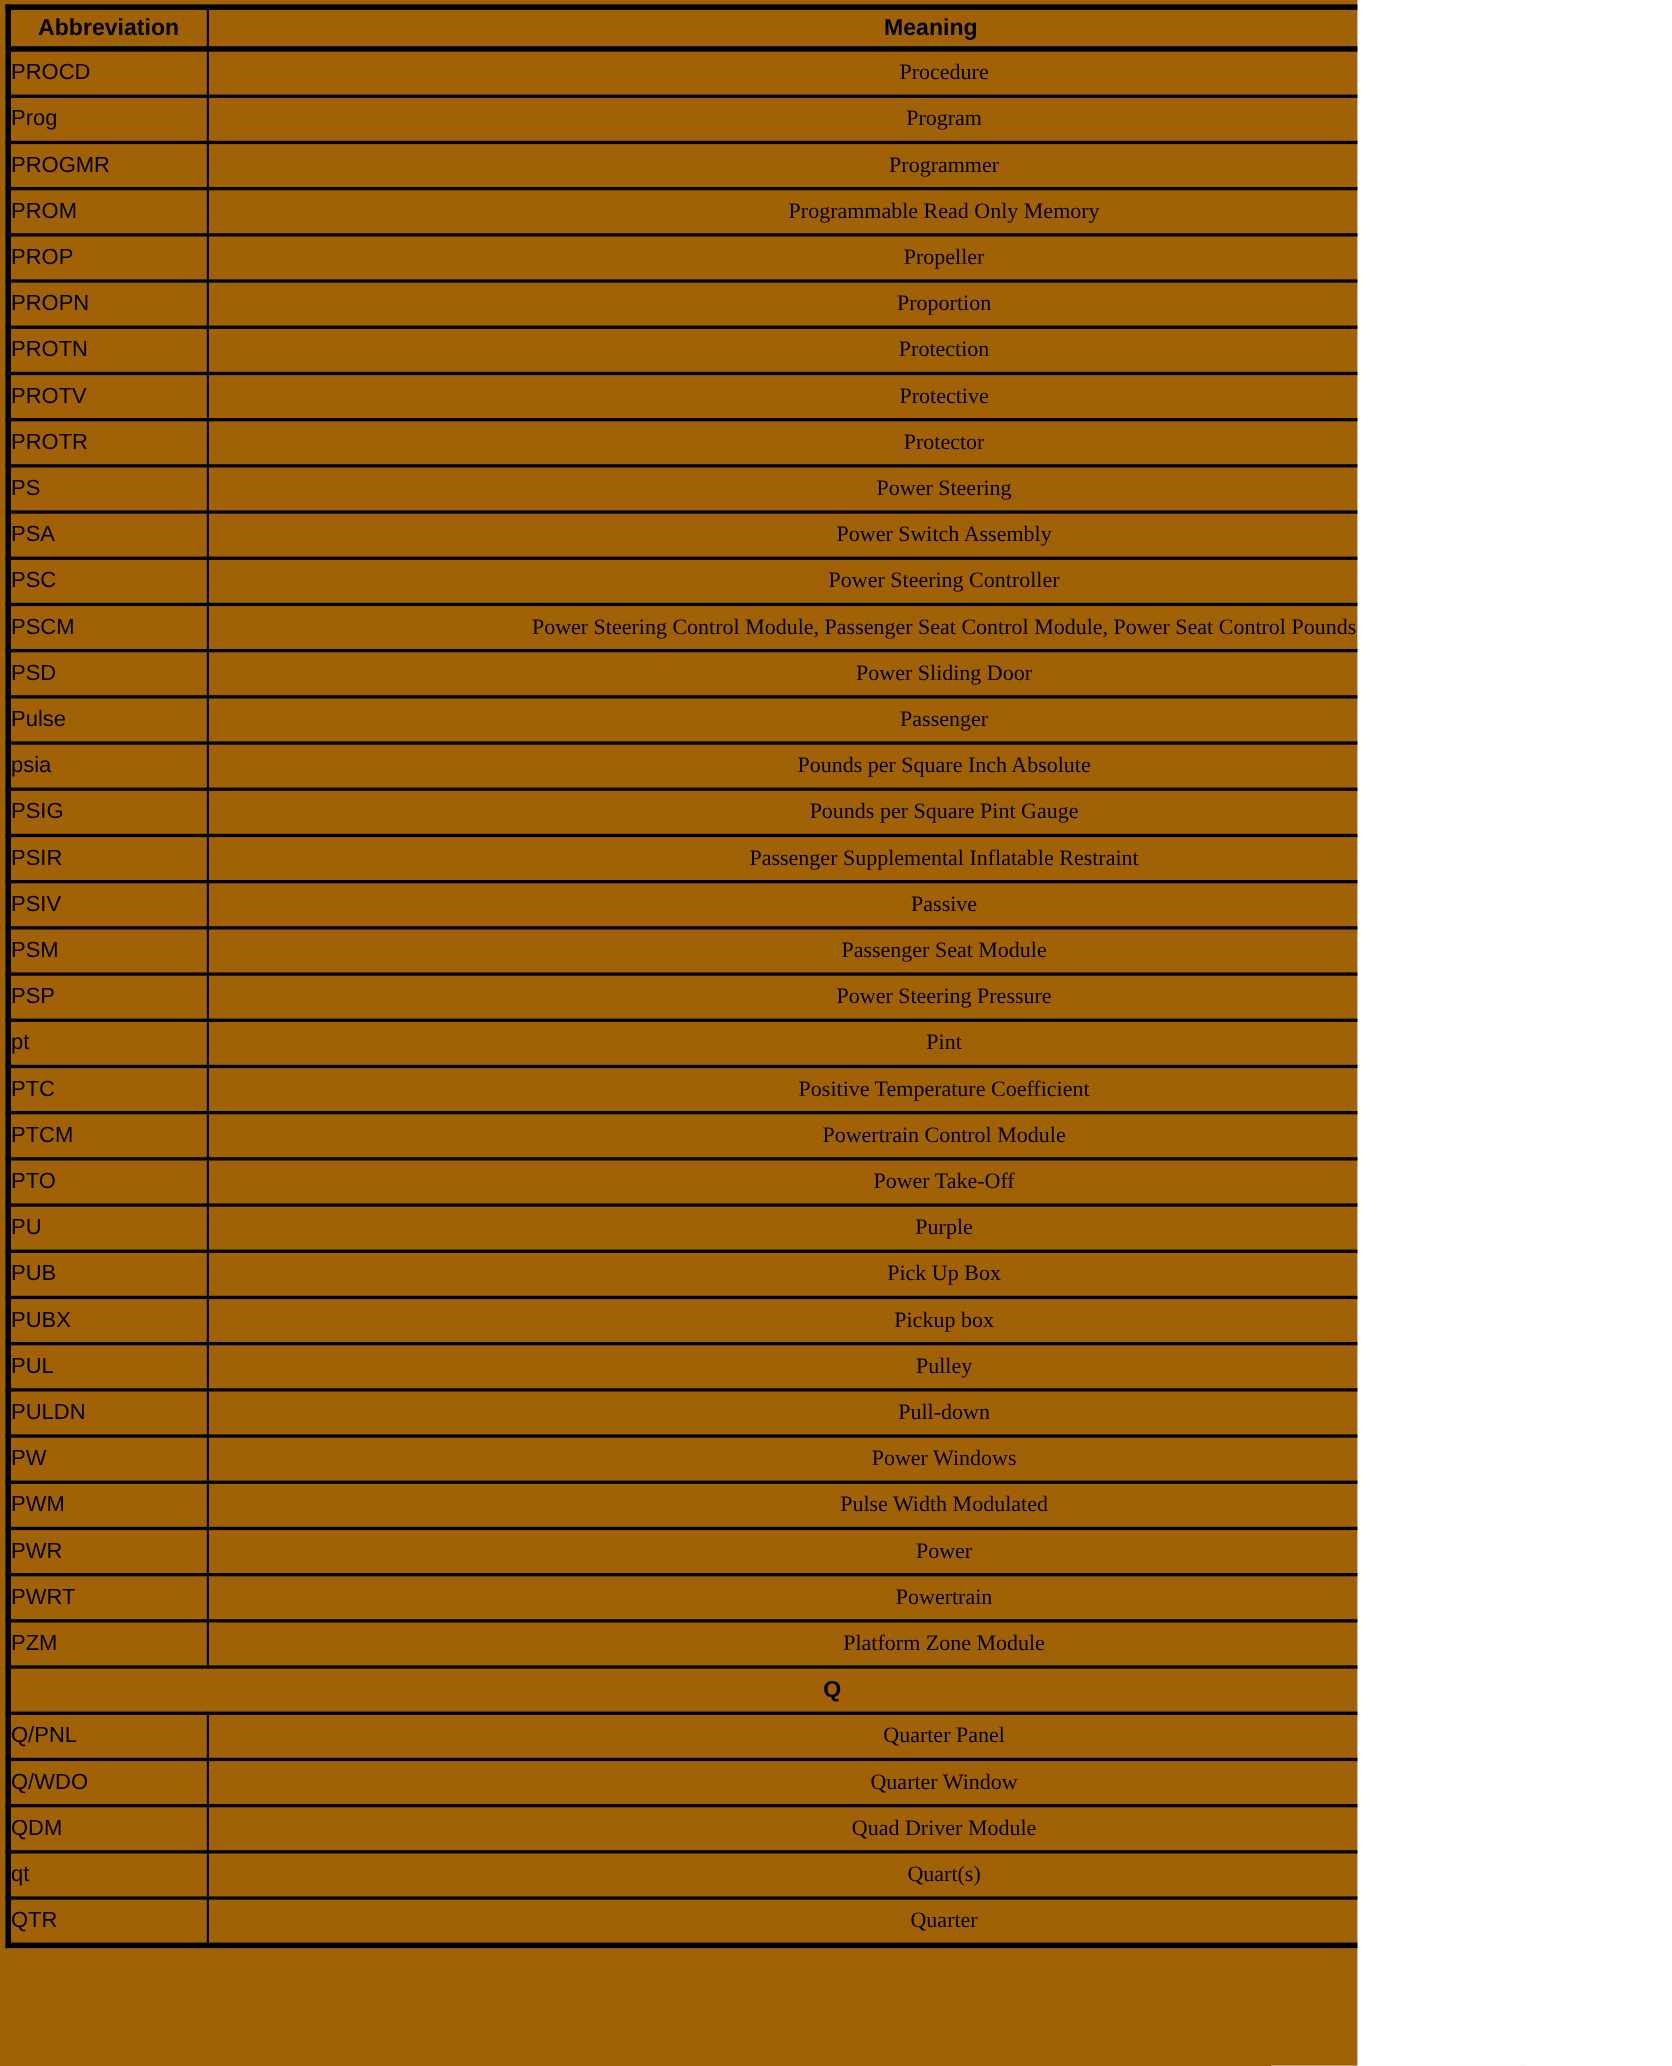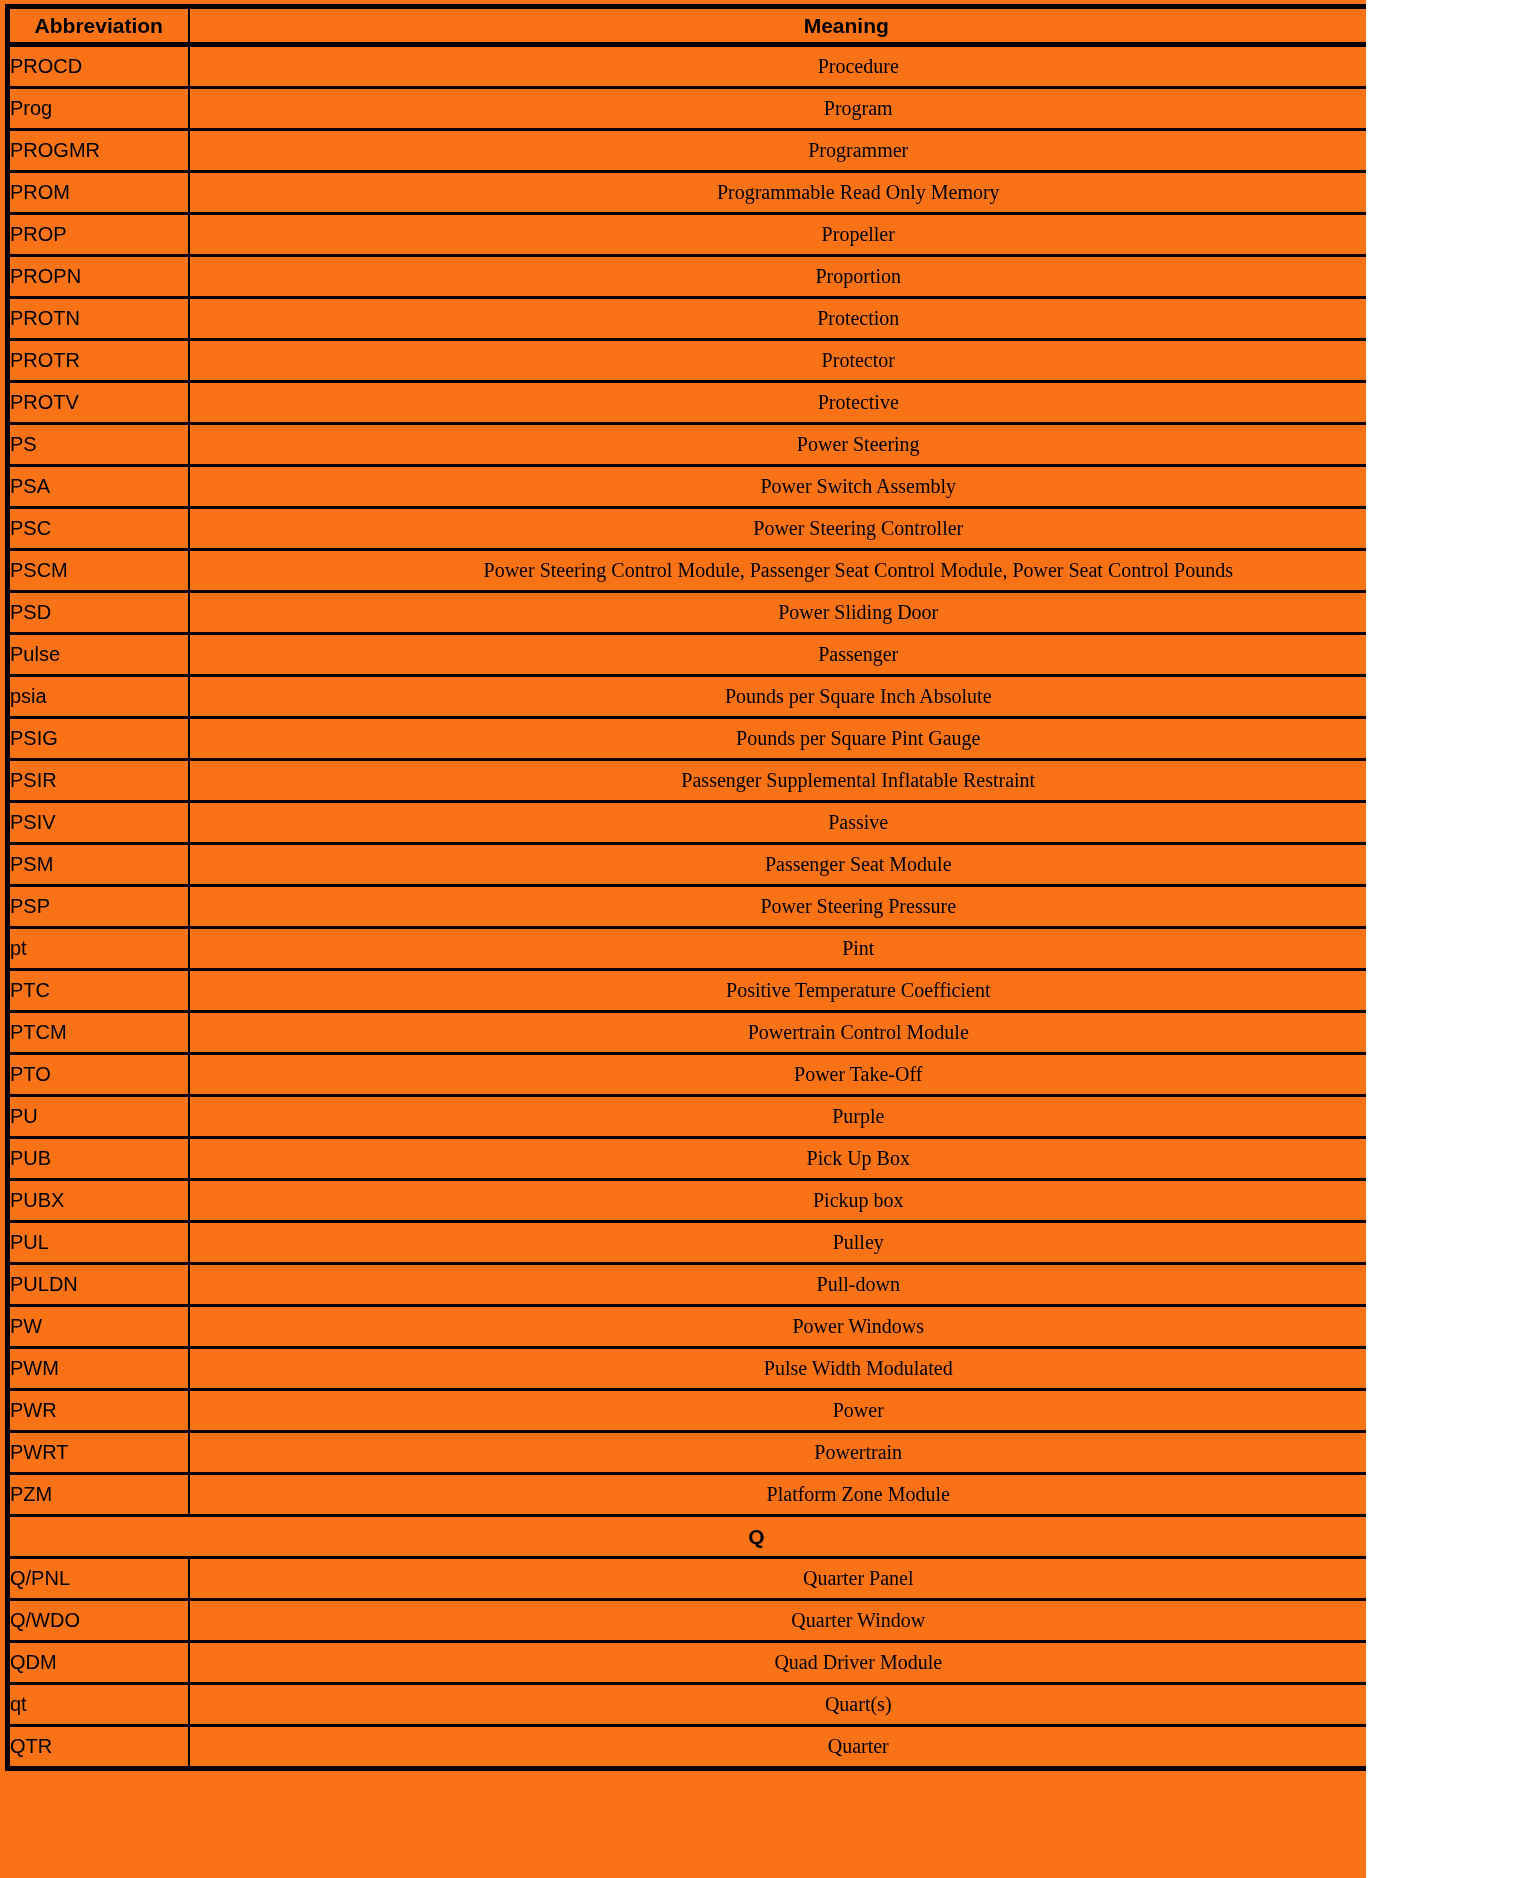--- a/index.html
+++ b/index.html
@@ -6,23 +6,23 @@
     margin: 0;
     padding: 0;
     background: #ffffff;
     width: 1520px;
     height: 1878px;
     font-family: "Liberation Sans", sans-serif;
     color: #000000;
   }
   .page {
     position: relative;
-    width: 1366px;
+    width: 1234px;
     height: 1878px;
-    background: #f97316;
+    background: #a16207;
     overflow: hidden;
   }
   table.abbr-table {
     position: absolute;
     left: 5px;
     top: 4px;
     width: 1503px;
     border-collapse: collapse;
     table-layout: fixed;
     border: 5px solid #000000;
@@ -101,26 +101,26 @@
         </tr>
         <tr>
           <td class="abbr-cell">PROPN</td>
           <td class="meaning-cell">Proportion</td>
         </tr>
         <tr>
           <td class="abbr-cell">PROTN</td>
           <td class="meaning-cell">Protection</td>
         </tr>
         <tr>
+          <td class="abbr-cell">PROTV</td>
+          <td class="meaning-cell">Protective</td>
+        </tr>
+        <tr>
           <td class="abbr-cell">PROTR</td>
           <td class="meaning-cell">Protector</td>
-        </tr>
-        <tr>
-          <td class="abbr-cell">PROTV</td>
-          <td class="meaning-cell">Protective</td>
         </tr>
         <tr>
           <td class="abbr-cell">PS</td>
           <td class="meaning-cell">Power Steering</td>
         </tr>
         <tr>
           <td class="abbr-cell">PSA</td>
           <td class="meaning-cell">Power Switch Assembly</td>
         </tr>
         <tr>

